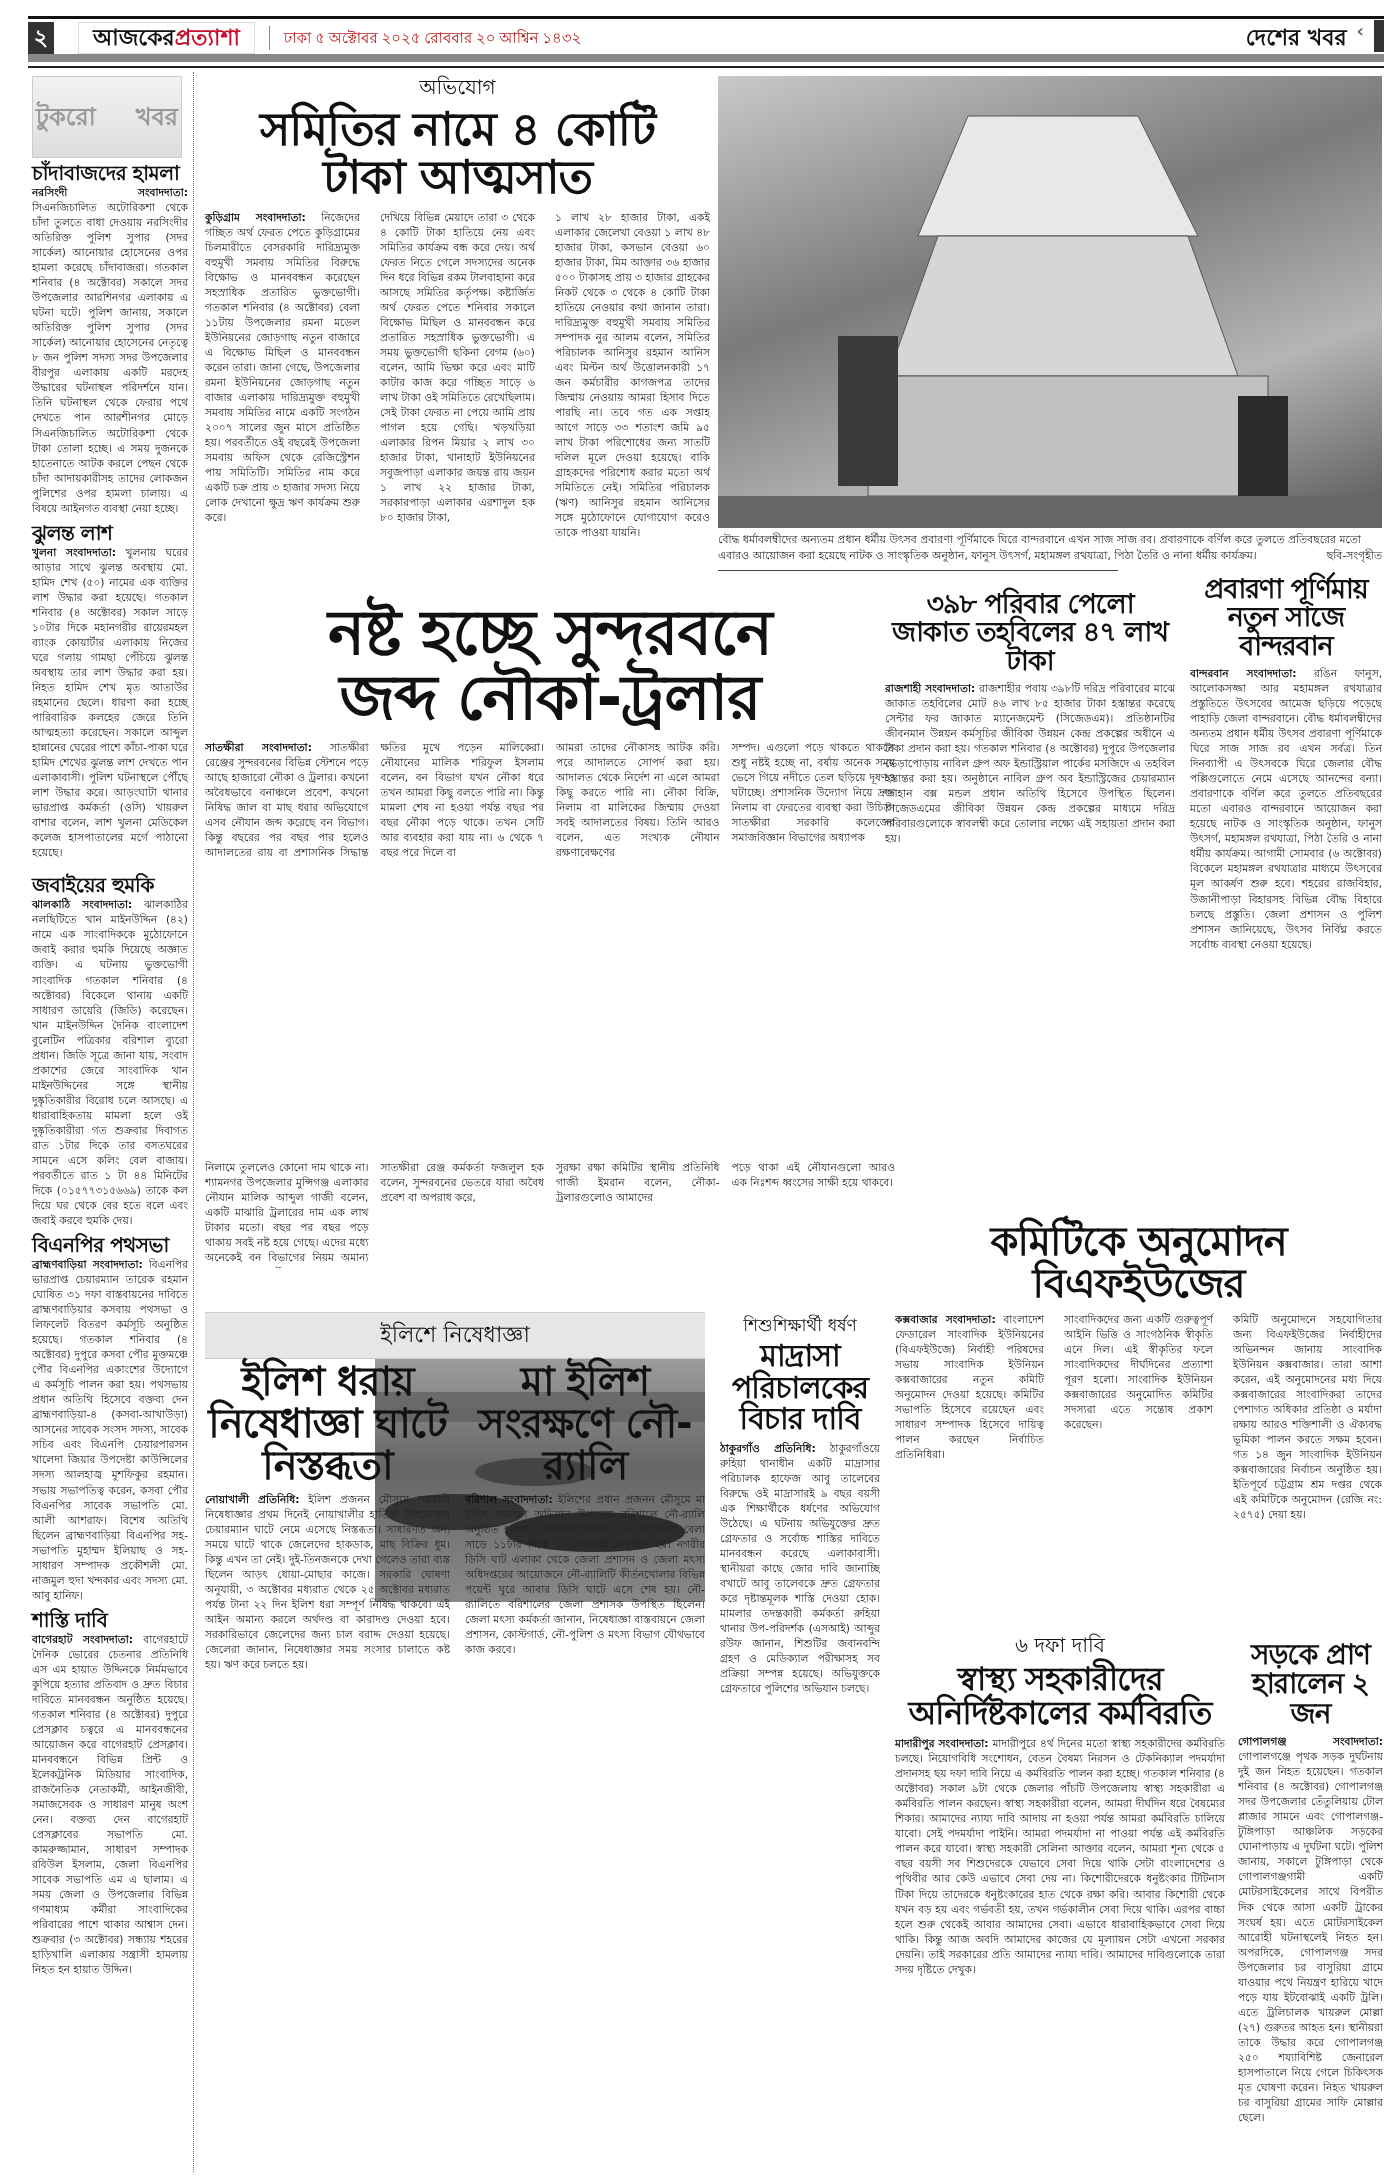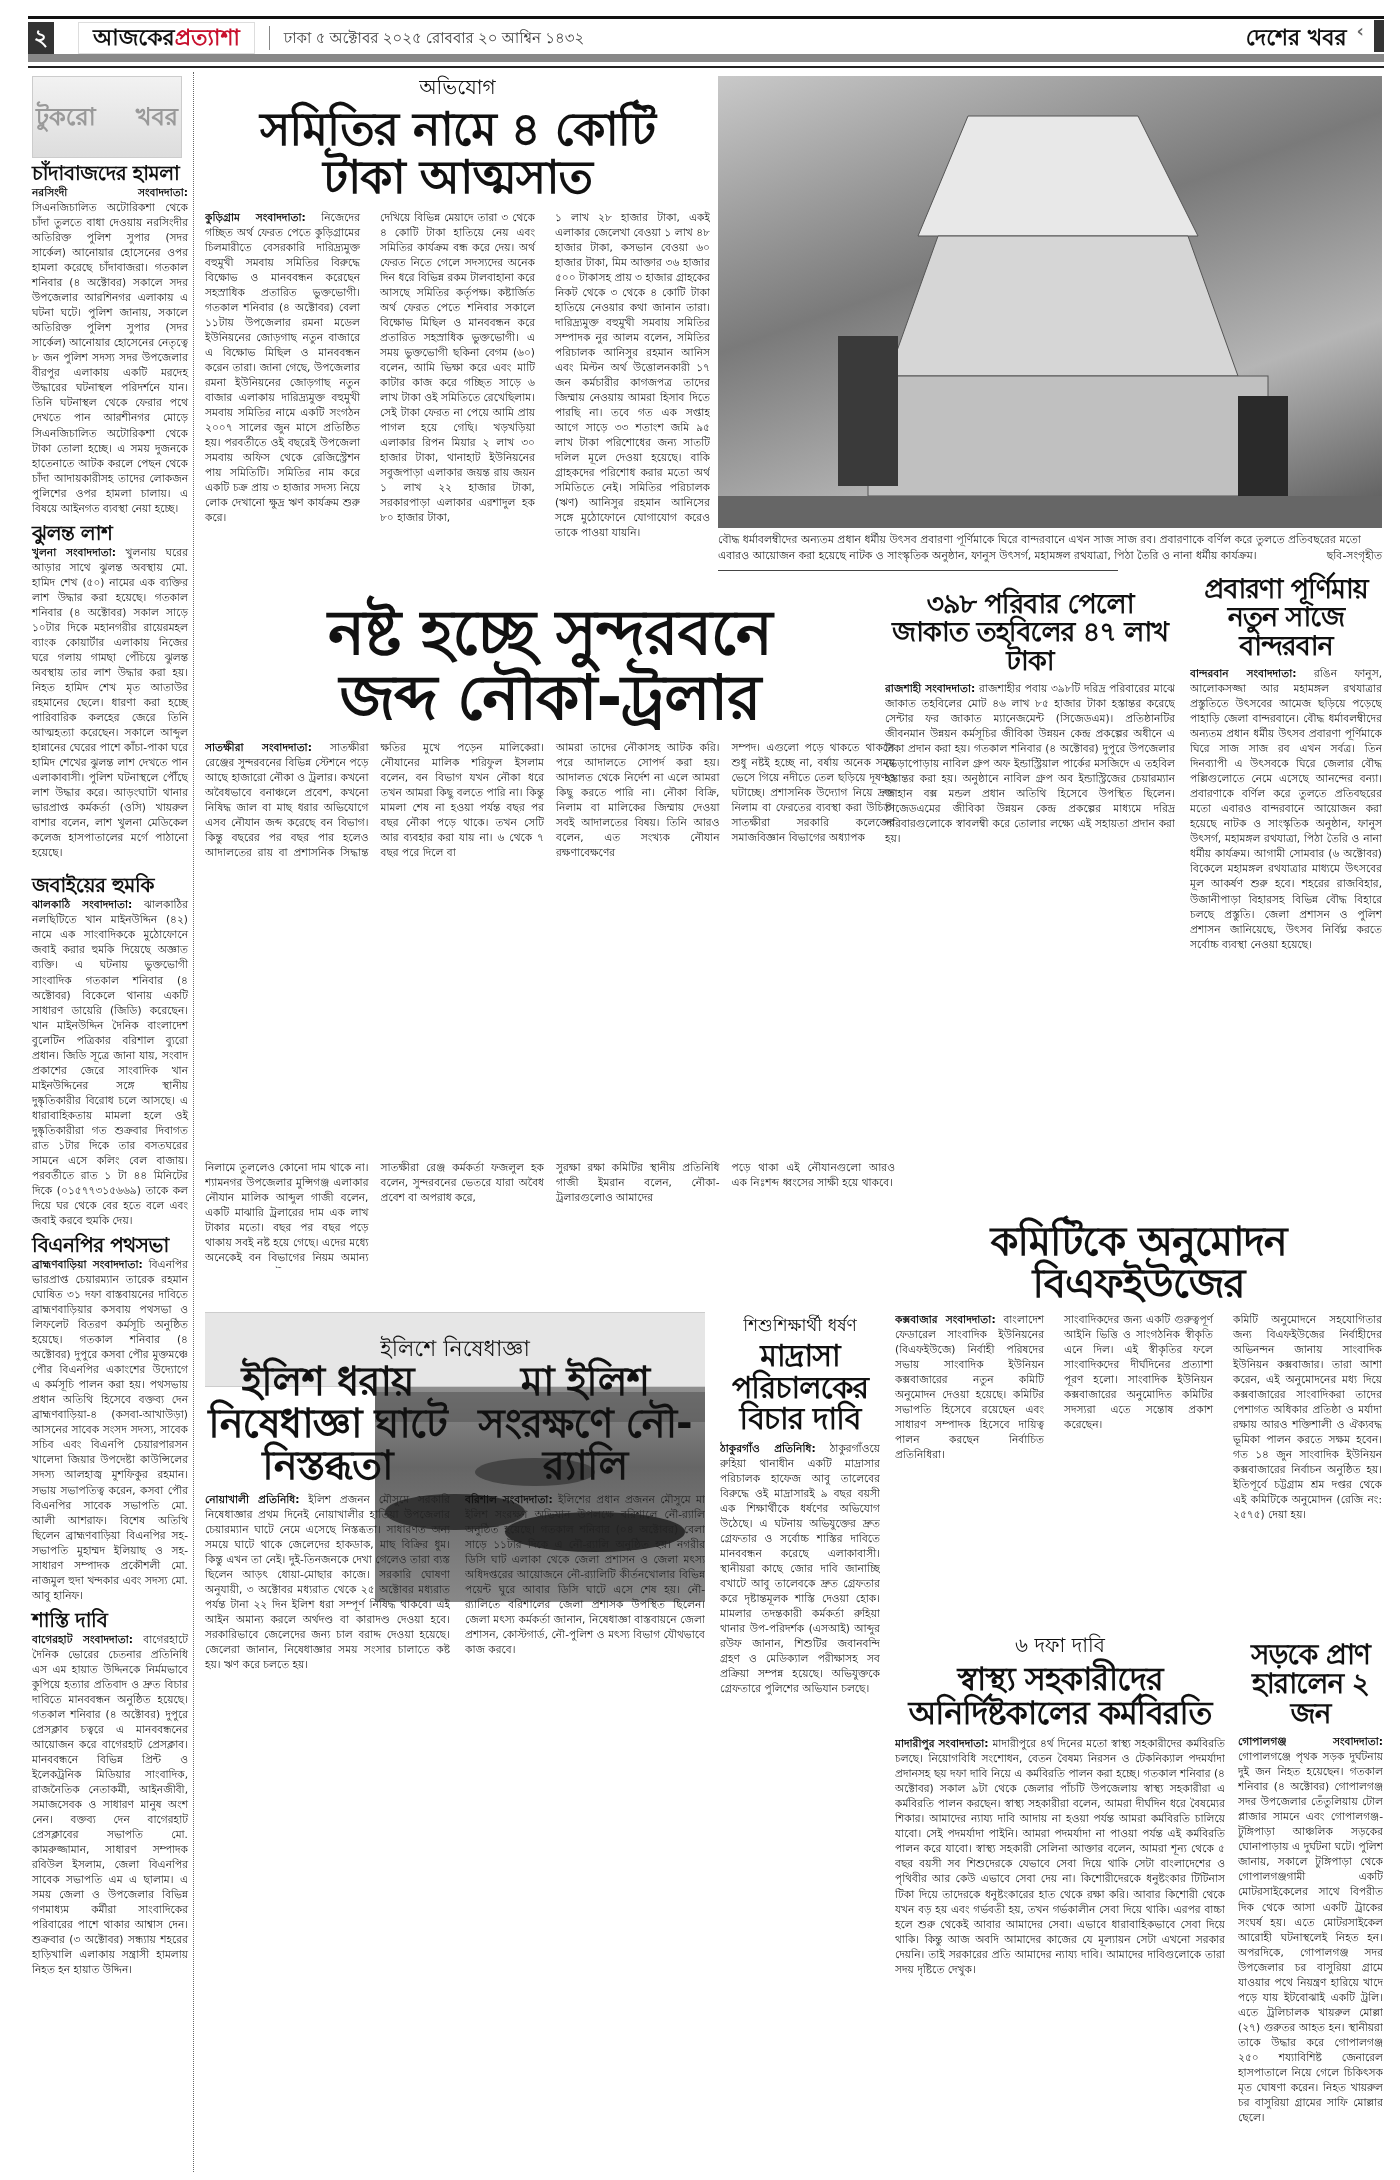--- a/index.html
+++ b/index.html
@@ -5,39 +5,39 @@
 *{box-sizing:border-box;margin:0;padding:0}
 body{width:1400px;height:2180px;background:#fff;font-family:"DejaVu Serif",serif;color:#111;position:relative;overflow:hidden}
 .abs{position:absolute}
 .topline{left:28px;top:16px;width:1356px;height:3px;background:#111}
 .header{left:28px;top:22px;width:1356px;height:32px;display:flex;align-items:center}
 .pgnum{width:26px;height:32px;background:#333;color:#fff;font-size:22px;font-weight:bold;display:flex;align-items:center;justify-content:center;font-family:"DejaVu Sans",sans-serif}
 .logo{margin-left:24px;height:32px;display:flex;align-items:center;font-family:"DejaVu Sans",sans-serif;font-size:22px;font-weight:bold;border:1px solid #ddd;padding:0 14px}
 .logo .a{color:#111}
 .logo .b{color:#c8102e}
 .sep{width:1px;height:24px;background:#888;margin:0 14px}
-.dateline{font-family:Liberation Sans, sans-serif;font-size:15px;color:#404040}
+.dateline{font-family:Liberation Serif, serif;font-size:15px;color:#b91c1c}
 .section{margin-left:auto;font-family:"DejaVu Sans",sans-serif;font-size:22px;font-weight:bold;display:flex;gap:10px}
 .section .arr{font-size:18px;color:#666}
 .section .blk{width:10px;height:32px;background:#333}
 .greybar{left:28px;top:54px;width:1356px;height:8px;background:#888}
 .rule2{left:28px;top:66px;width:1356px;height:2px;background:#222}
 .col-sep{width:0;border-left:1px dotted #666}
 .tuk{left:32px;top:76px;width:150px;height:82px;background:linear-gradient(#f2f2f2,#ddd);border:1px solid #ccc;display:flex;flex-direction:row;align-items:center;justify-content:center;font-family:"DejaVu Sans",sans-serif;color:#999;font-size:24px;font-weight:bold;line-height:1}
 .tuk span:last-child{margin-left:40px}
 .lhead{font-family:"DejaVu Sans",sans-serif;font-weight:bold;font-size:20px;line-height:1.15;letter-spacing:-0.5px}
 .body{font-family:"DejaVu Sans",sans-serif;font-size:10.6px;line-height:1.42;text-align:justify;color:#222}
 .body b{font-weight:bold;color:#111}
 .kicker{font-family:"DejaVu Sans",sans-serif;font-size:20px;text-align:center}
 .big{font-family:"DejaVu Sans",sans-serif;font-weight:bold;text-align:center;line-height:1.05;letter-spacing:-1px}
 .cols3{display:grid;grid-template-columns:1fr 1fr 1fr;gap:20px}
 .cols4{display:grid;grid-template-columns:1fr 1fr 1fr 1fr;gap:12px}
 .photo{background:linear-gradient(160deg,#c9c9c9,#7a7a7a 40%,#b5b5b5 70%,#555);position:relative;overflow:hidden}
 .caption{font-family:"DejaVu Sans",sans-serif;font-size:10.8px;line-height:1.45;color:#222}
-.band{background:#e6e6e6;border-top:1px solid #ccc;border-bottom:1px solid #ccc;text-align:center;font-family:"DejaVu Sans",sans-serif;font-size:22px;padding:18px 0}
+.band{background:#e6e6e6;border-top:1px solid #ccc;border-bottom:1px solid #ccc;text-align:center;font-family:"DejaVu Sans",sans-serif;font-size:22px;padding:4px 0}
 .hr{height:1px;background:#444}
 </style>
 </head>
 <body>
 
 <div class="abs topline"></div>
 <div class="abs header">
   <div class="pgnum">২</div>
   <div class="logo">
     <span class="a">আজকের</span>

